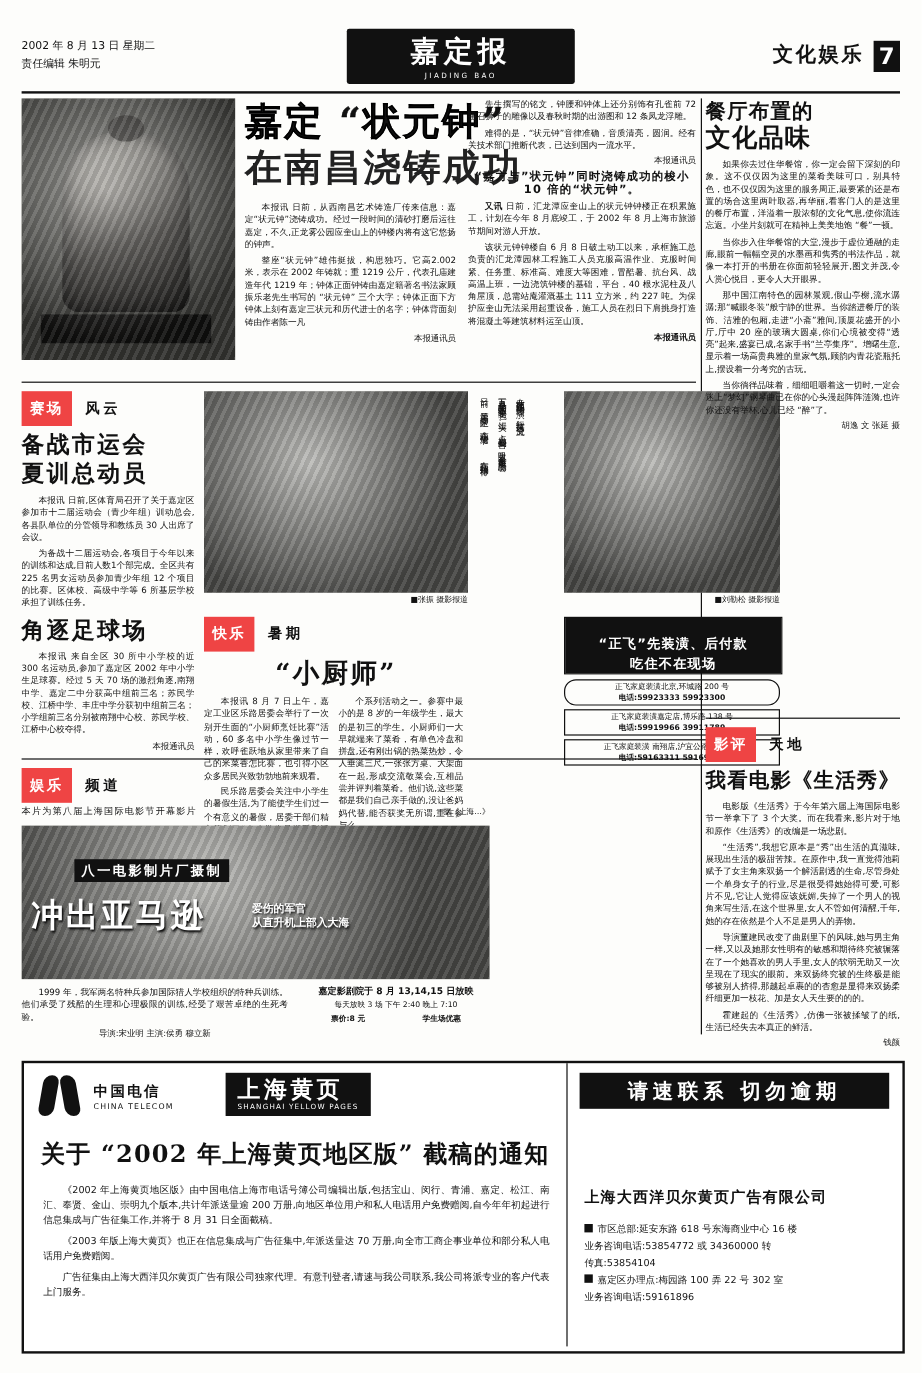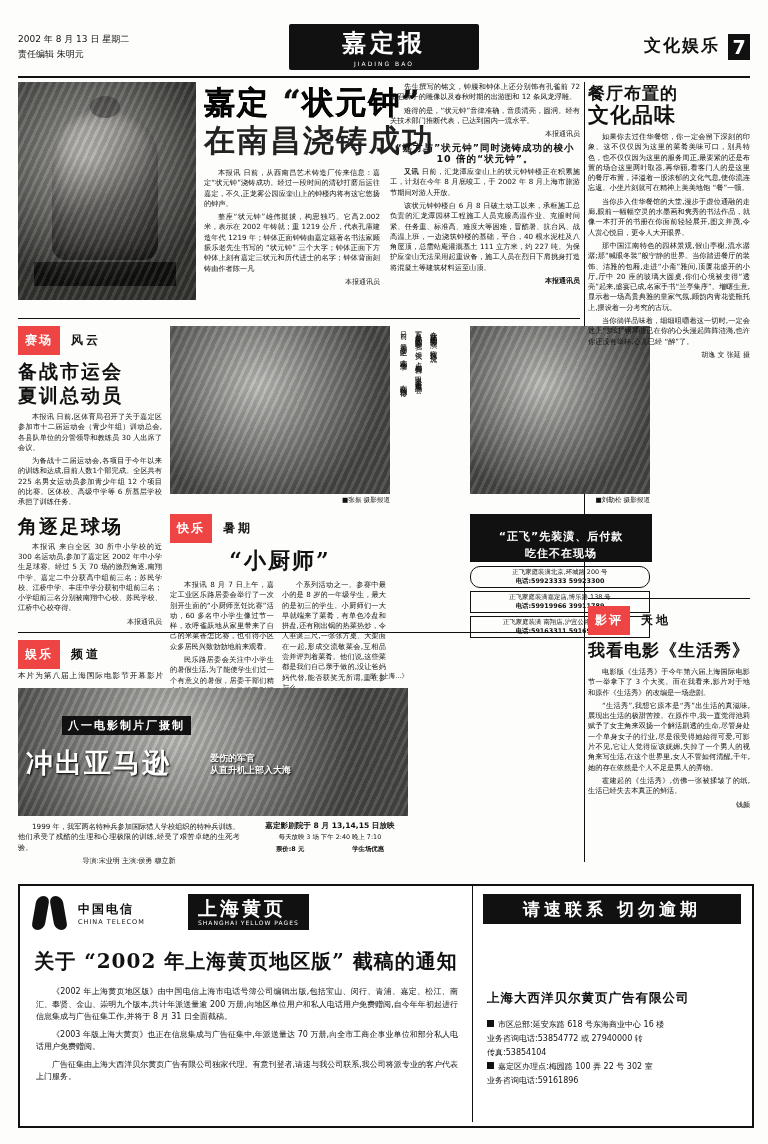--- a/index.html
+++ b/index.html
@@ -241,20 +241,21 @@
   <div class="rule" style="left:588px;top:598px;width:162px;height:1px;"></div>
   <div style="position:absolute;left:588px;top:606px;width:162px;">
     <div style="margin-bottom:4px;">
       <span class="hdr-band">影评</span>
       <span class="hdr-plain">天地</span>
     </div>
     <div style="font-size:17px;font-weight:bold;letter-spacing:1px;font-family:'DejaVu Serif','Liberation Serif',serif;">我看电影《生活秀》</div>
     <div class="body-txt" style="margin-top:5px;">
       <p>电影版《生活秀》于今年第六届上海国际电影节一举拿下了 3 个大奖。而在我看来,影片对于地和原作《生活秀》的改编是一场悲剧。</p>
       <p>“生活秀”,我想它原本是“秀”出生活的真滋味,展现出生活的极甜苦辣。在原作中,我一直觉得池莉赋予了女主角来双扬一个解活剧透的生命,尽管身处一个单身女子的行业,尽是很受得她始得可爱,可影片不见,它让人觉得应该妩媚,失掉了一个男人的视角来写生活,在这个世界里,女人不管如何清醒,千年,她的存在依然是个人不足是男人的弄物。</p>
+      <p>导演董建民改变了曲剧里下的风味,她与男主角一样,又以及她那女性明有的敏感和期待终究被辗落在了一个她喜欢的男人手里,女人的软弱无助又一次呈现在了现实的眼前。来双扬终究被的生终极是能够被别人挤得,那越起卓裹的的杏愈是显得来双扬柔纤细更加一枝花、加是女人天生要的的的。</p>
       <p>霍建起的《生活秀》,仿佛一张被揉皱了的纸,生活已经失去本真正的鲜活。</p>
       <div class="byline">钱颜</div>
     </div>
   </div>
 
   <div class="rule" style="left:18px;top:632px;width:562px;height:1px;"></div>
   <div class="film">
     <div style="margin-bottom:2px;">
       <span class="hdr-band">娱乐</span>
       <span class="hdr-plain">频道</span>
@@ -311,21 +312,21 @@
         <p>《2003 年版上海大黄页》也正在信息集成与广告征集中,年派送量达 70 万册,向全市工商企事业单位和部分私人电话用户免费赠阅。</p>
         <p>广告征集由上海大西洋贝尔黄页广告有限公司独家代理。有意刊登者,请速与我公司联系,我公司将派专业的客户代表上门服务。</p>
       </div>
     </div>
 
     <div class="ad-right">
       <div class="urgent">请速联系  切勿逾期</div>
       <div class="ad-co">上海大西洋贝尔黄页广告有限公司</div>
       <div class="ad-contacts">
         <div><span class="sqb"></span><span>市区总部:延安东路 618 号东海商业中心 16 楼</span></div>
-        <div><span>业务咨询电话:53854772 或 27940000 转</span></div>
+        <div><span>业务咨询电话:53854772 或 34360000 转</span></div>
         <div><span>传真:53854104</span></div>
         <div><span class="sqb"></span><span>嘉定区办理点:梅园路 100 弄 22 号 302 室</span></div>
         <div><span>业务咨询电话:59161896</span></div>
       </div>
     </div>
   </div>
 
 </div>
 
 </body></html>

